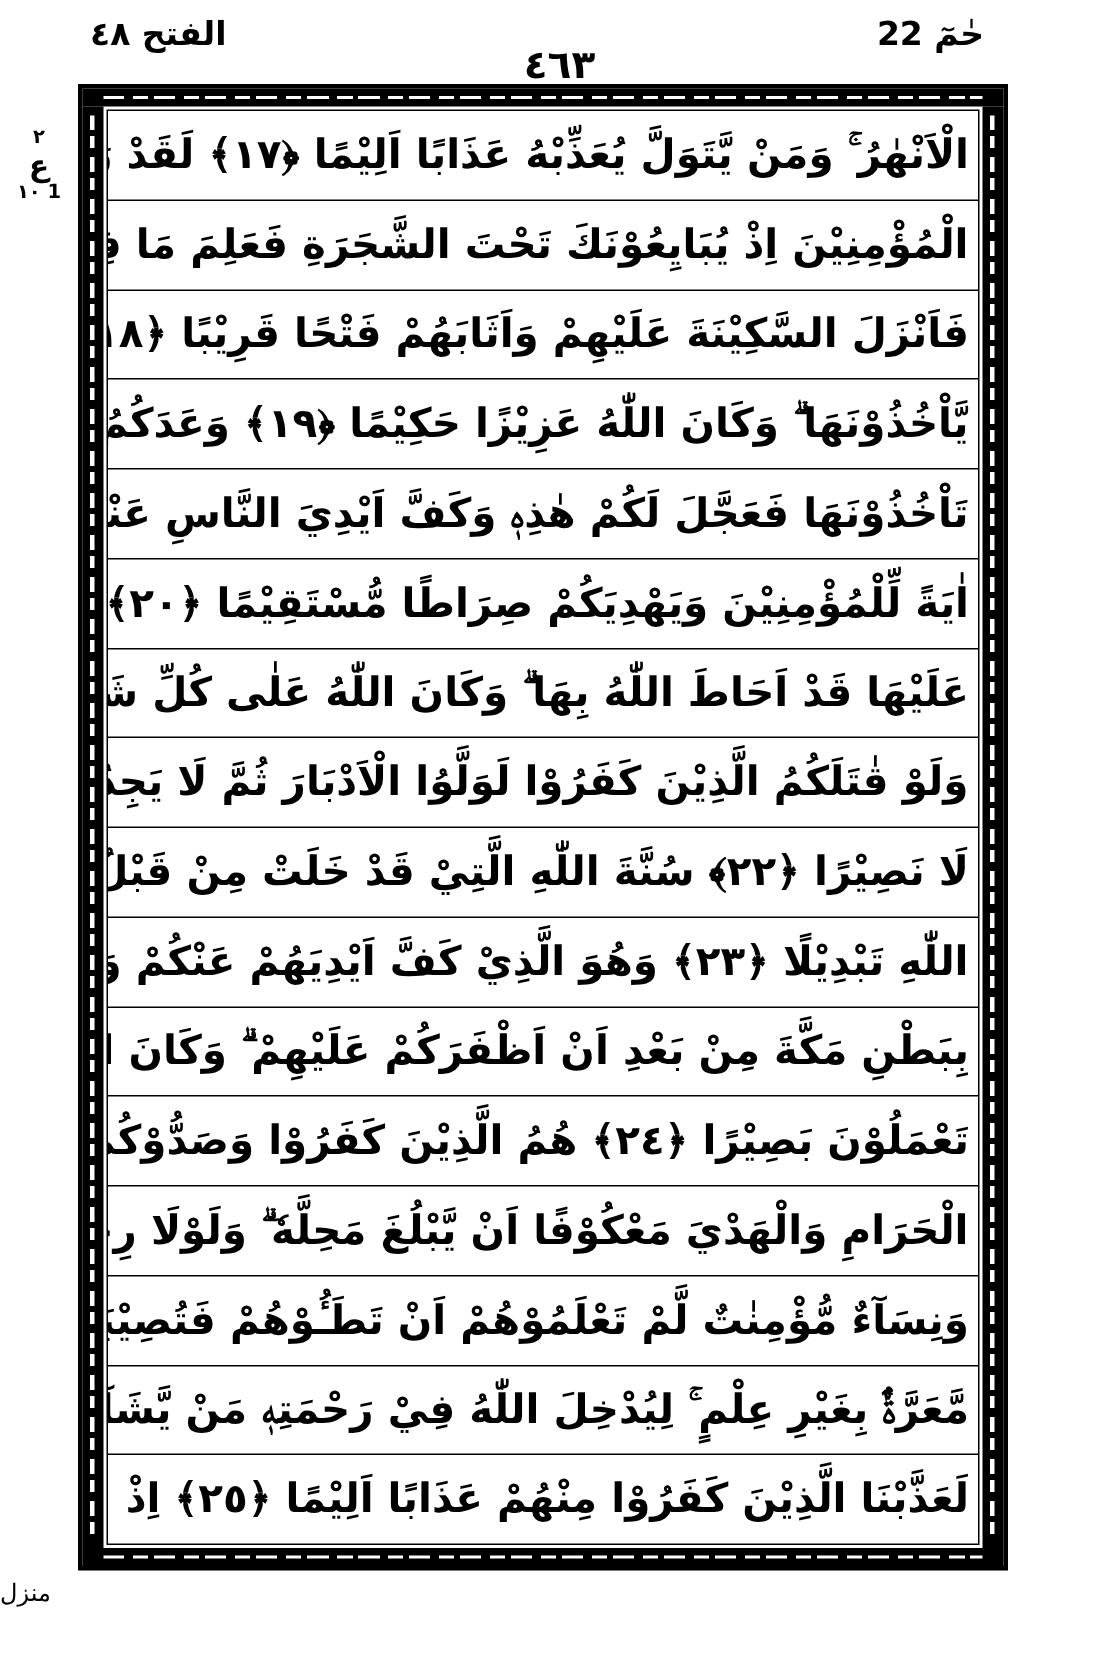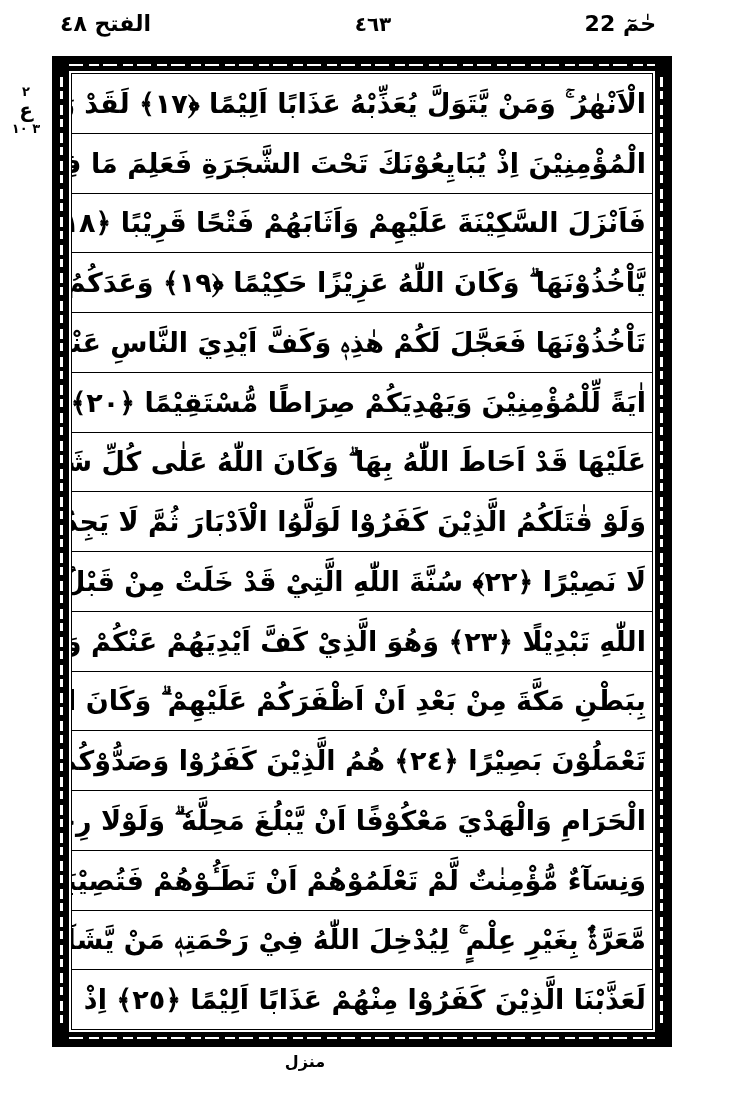--- a/index.html
+++ b/index.html
@@ -1,55 +1,55 @@
 <!DOCTYPE html>
 <html><head>
 <meta charset="utf-8">
 <style>
   html, body { margin:0; padding:0; background:#ffffff; }
   body { width:746px; height:1108px; position:relative; overflow:hidden;
          font-family: "DejaVu Sans", sans-serif; color:#000; }
   .hdr { position:absolute; top:4px; height:40px; font-size:22px; font-weight:bold;
          direction:rtl; line-height:40px; white-space:nowrap; }
   .hdr-left { left:60px; }
-  .hdr-center { left:0; width:746px; text-align:center; font-size:20px; }
+  .hdr-center { left:0; width:746px; text-align:center; font-size:26px;margin-top:20px; }
   .hdr-right { right:90px; }
   .frame { position:absolute; left:52px; top:56px; width:620px; height:991px;
            box-sizing:border-box; border:3px solid #000; background:#fff; }
   .deco-top, .deco-bottom { position:absolute; left:0; right:0; height:12px; background:#000; }
   .deco-top { top:0; } .deco-bottom { bottom:0; }
   .deco-top::after, .deco-bottom::after { content:""; position:absolute; left:14px; right:14px; top:5px;
            height:2px; background:repeating-linear-gradient(90deg,#fff 0 14px,#000 14px 20px,#fff 20px 30px,#000 30px 34px); }
   .deco-left, .deco-right { position:absolute; top:12px; bottom:12px; width:14px; background:#000; }
   .deco-left { left:0; } .deco-right { right:0; }
   .deco-left::after, .deco-right::after { content:""; position:absolute; top:6px; bottom:6px; left:5px; width:3px;
            background:repeating-linear-gradient(180deg,#fff 0 10px,#000 10px 14px,#fff 14px 22px,#000 22px 28px); }
   .lines { position:absolute; left:16px; right:16px; top:14px; bottom:14px;
            border:1.5px solid #000; box-sizing:border-box; display:flex; flex-direction:column; }
   .line { flex:1; border-bottom:1.5px solid #000; display:flex; align-items:center; justify-content:center;
           direction:rtl; font-family:"DejaVu Sans", sans-serif; font-weight:bold; font-size:27px;
           line-height:1; white-space:nowrap; overflow:hidden; padding:0 6px; letter-spacing:0; }
   .line:last-child { border-bottom:none; }
   .line span { display:inline-block; width:100%; text-align:justify; text-align-last:justify; }
   .margin-note { position:absolute; left:4px; top:84px; width:44px; height:60px; direction:rtl;
                  font-size:13px; font-weight:bold; line-height:15px; text-align:center; }
-  .footer { position:absolute; top:1052px; left:0; width:610px; text-align:center;
-            font-size:16px; font-weight:bold; direction:rtl; }
+  .footer { position:absolute; top:1052px; left:0; width:610px; text-align:left;
+            font-size:16px; font-weight:normal; direction:rtl; }
 </style>
 </head>
 <body>
 
 <div class="hdr hdr-left">الفتح ٤٨</div>
 <div class="hdr hdr-center">٤٦٣</div>
 <div class="hdr hdr-right">حٰمٓ 22</div>
 
 <div class="margin-note">
   <div>٢</div>
   <div style="font-size:20px;line-height:22px;">ع</div>
-  <div>٣ ١٠</div>
+  <div>1 ١٠</div>
 </div>
 
 <div class="frame">
   <div class="deco-top"></div>
   <div class="deco-bottom"></div>
   <div class="deco-left"></div>
   <div class="deco-right"></div>
 
   <div class="lines">
     <div class="line">

